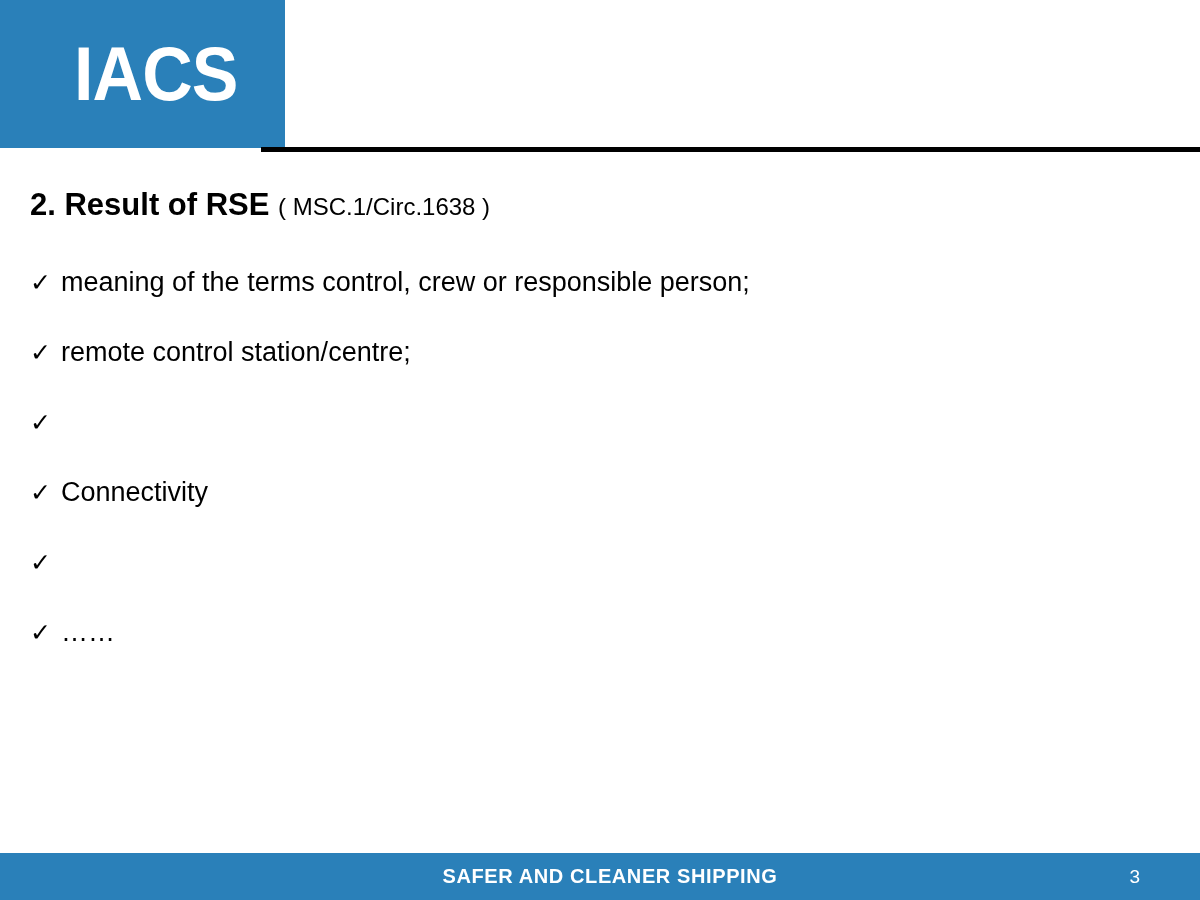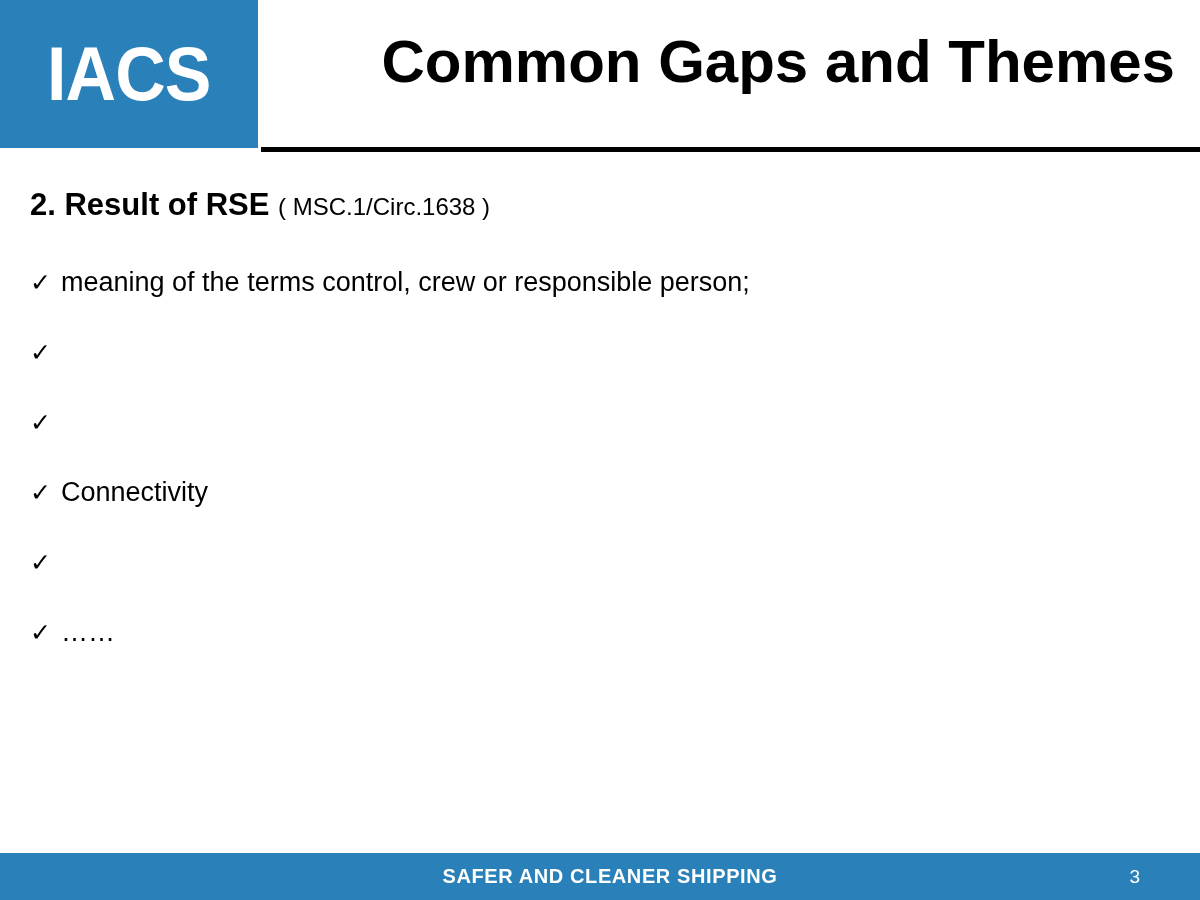--- a/index.html
+++ b/index.html
@@ -35,20 +35,21 @@
   .logo-block {
     position: absolute;
     left: 0;
     top: 0;
     width: 258px;
     height: 148px;
     background: #2a80b9;
     display: flex;
     align-items: center;
     justify-content: center;
+    padding-left: 27px;
   }
 
   .logo-text {
     color: #ffffff;
     font-family: "Liberation Sans", sans-serif;
     font-weight: bold;
     font-size: 76px;
     letter-spacing: -1px;
     line-height: 1;
     transform: scaleX(0.92);
@@ -177,21 +178,20 @@
 <body>
 
 <div class="slide">
 
   <div class="header">
 
     <div class="logo-block">
       <span class="logo-text">IACS</span>
     </div>
 
-    <div class="header-title">Common Gaps and Themes</div>
 
     <div class="header-rule"></div>
 
   </div>
 
   <div class="body-area">
 
     <div class="section-heading">
       <span class="strong">2. Result of RSE</span>
       <span class="ref">( MSC.1/Circ.1638 )</span>
@@ -199,20 +199,21 @@
 
     <div class="bullet-list">
 
       <div class="bullet-item">
         <span class="bullet-mark">✓</span>
         <span class="bullet-text">meaning of the terms control, crew or responsible person;</span>
       </div>
 
       <div class="bullet-item">
         <span class="bullet-mark">✓</span>
+        <span class="bullet-text">remote control station/centre;</span>
       </div>
 
       <div class="bullet-item">
         <span class="bullet-mark">✓</span>
       </div>
 
       <div class="bullet-item">
         <span class="bullet-mark">✓</span>
         <span class="bullet-text">Connectivity</span>
       </div>

